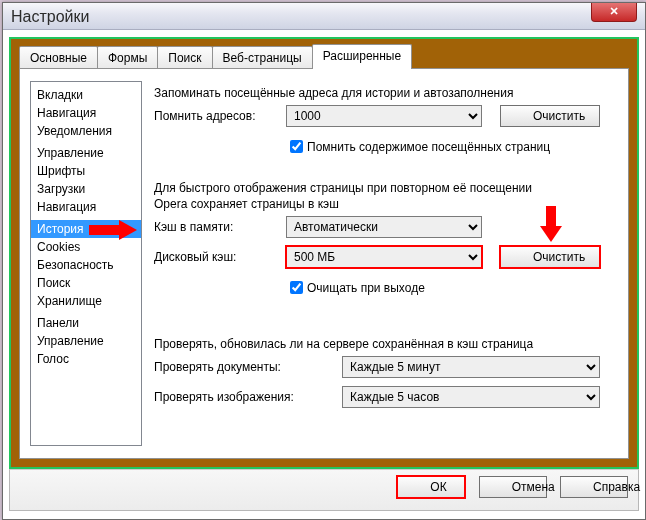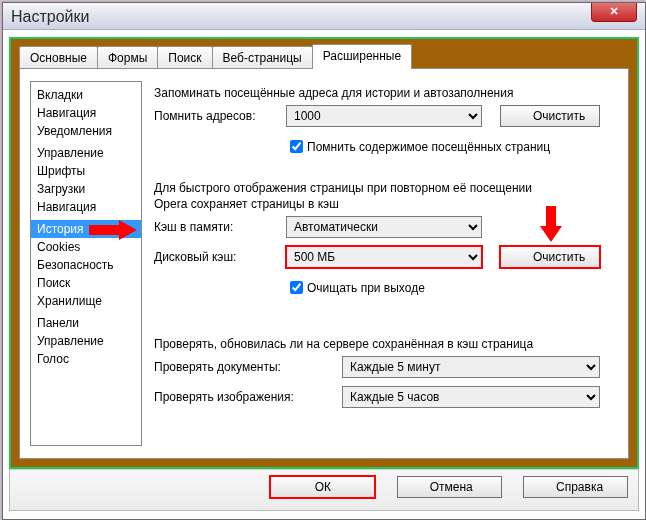--- a/index.html
+++ b/index.html
@@ -27,21 +27,21 @@
   .desc{margin:6px 0 4px 0;line-height:16px}
   .arrow{position:absolute;pointer-events:none}
   .arrow-r{width:48px;height:20px}
   .arrow-r .shaft{position:absolute;left:0;top:5px;width:30px;height:10px;background:#ff0000}
   .arrow-r .head{position:absolute;left:30px;top:0;width:0;height:0;border-top:10px solid transparent;border-bottom:10px solid transparent;border-left:18px solid #ff0000}
   .arrow-d{width:22px;height:36px}
   .arrow-d .shaft{position:absolute;left:6px;top:0;width:10px;height:20px;background:#ff0000}
   .arrow-d .head{position:absolute;left:0;top:20px;width:0;height:0;border-left:11px solid transparent;border-right:11px solid transparent;border-top:16px solid #ff0000}
   .hl{outline:2px solid #ff0000;outline-offset:-1px}
   .bottombar{position:absolute;left:6px;right:6px;bottom:8px;height:34px;border-top:1px solid #cfcfcf;background:linear-gradient(#f7f7f7,#ececec);text-align:right;padding-top:6px;padding-right:10px;border:1px solid #b7b7b7;border-top:1px solid #cfcfcf}
-  .bottombar .btn{width:105px;margin-left:18px}
+  .bottombar .btn{width:68px;margin-left:10px}
 </style>
 </head>
 <body>
 
 <div class="window">
   <div class="titlebar">
     <span class="title">Настройки</span>
     <div class="close">✕</div>
   </div>
 

